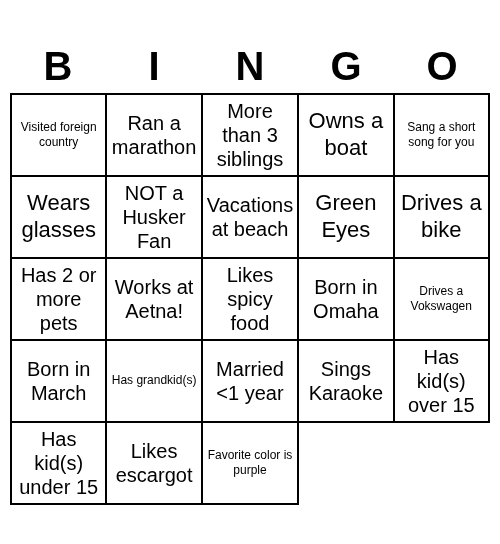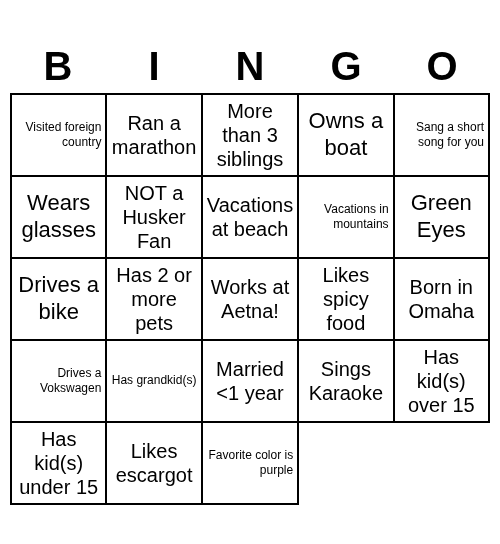--- a/index.html
+++ b/index.html
@@ -53,21 +53,20 @@
     }
     .size-large {
       font-size: 22px;
       font-weight: normal;
     }
     .size-medium {
       font-size: 20px;
     }
     .size-small {
       font-size: 12px;
-      text-align: right;
     }
   </style>
 </head>
 <body>
 
 <div class="bingo-container">
   <div class="bingo-header">
   <div class="bingo-header-cell">B</div>
       <div class="bingo-header-cell">I</div>
       <div class="bingo-header-cell">N</div>
@@ -93,42 +92,42 @@
       <div class="bingo-cell">
         <span class="size-large">Wears glasses</span>
       </div>
       <div class="bingo-cell">
         <span class="size-medium">NOT a Husker Fan</span>
       </div>
       <div class="bingo-cell">
         <span class="size-medium">Vacations at beach</span>
       </div>
       <div class="bingo-cell">
-        <span class="size-small">Vacations in mountains</span>
-      </div>
-      <div class="bingo-cell">
         <span class="size-large">Green Eyes</span>
       </div>
       <div class="bingo-cell">
         <span class="size-large">Drives a bike</span>
       </div>
       <div class="bingo-cell">
         <span class="size-medium">Has 2 or more pets</span>
       </div>
       <div class="bingo-cell">
         <span class="size-medium">Works at Aetna!</span>
       </div>
       <div class="bingo-cell">
         <span class="size-medium">Likes spicy food</span>
       </div>
       <div class="bingo-cell">
         <span class="size-medium">Born in Omaha</span>
       </div>
       <div class="bingo-cell">
         <span class="size-small">Drives a Vokswagen</span>
+      </div>
+      <div class="bingo-cell">
+        <span class="size-medium">Born in March</span>
       </div>
       <div class="bingo-cell">
         <span class="size-small">Has grandkid(s)</span>
       </div>
       <div class="bingo-cell">
         <span class="size-medium">Married &lt;1 year</span>
       </div>
       <div class="bingo-cell">
         <span class="size-medium">Sings Karaoke</span>
       </div>

